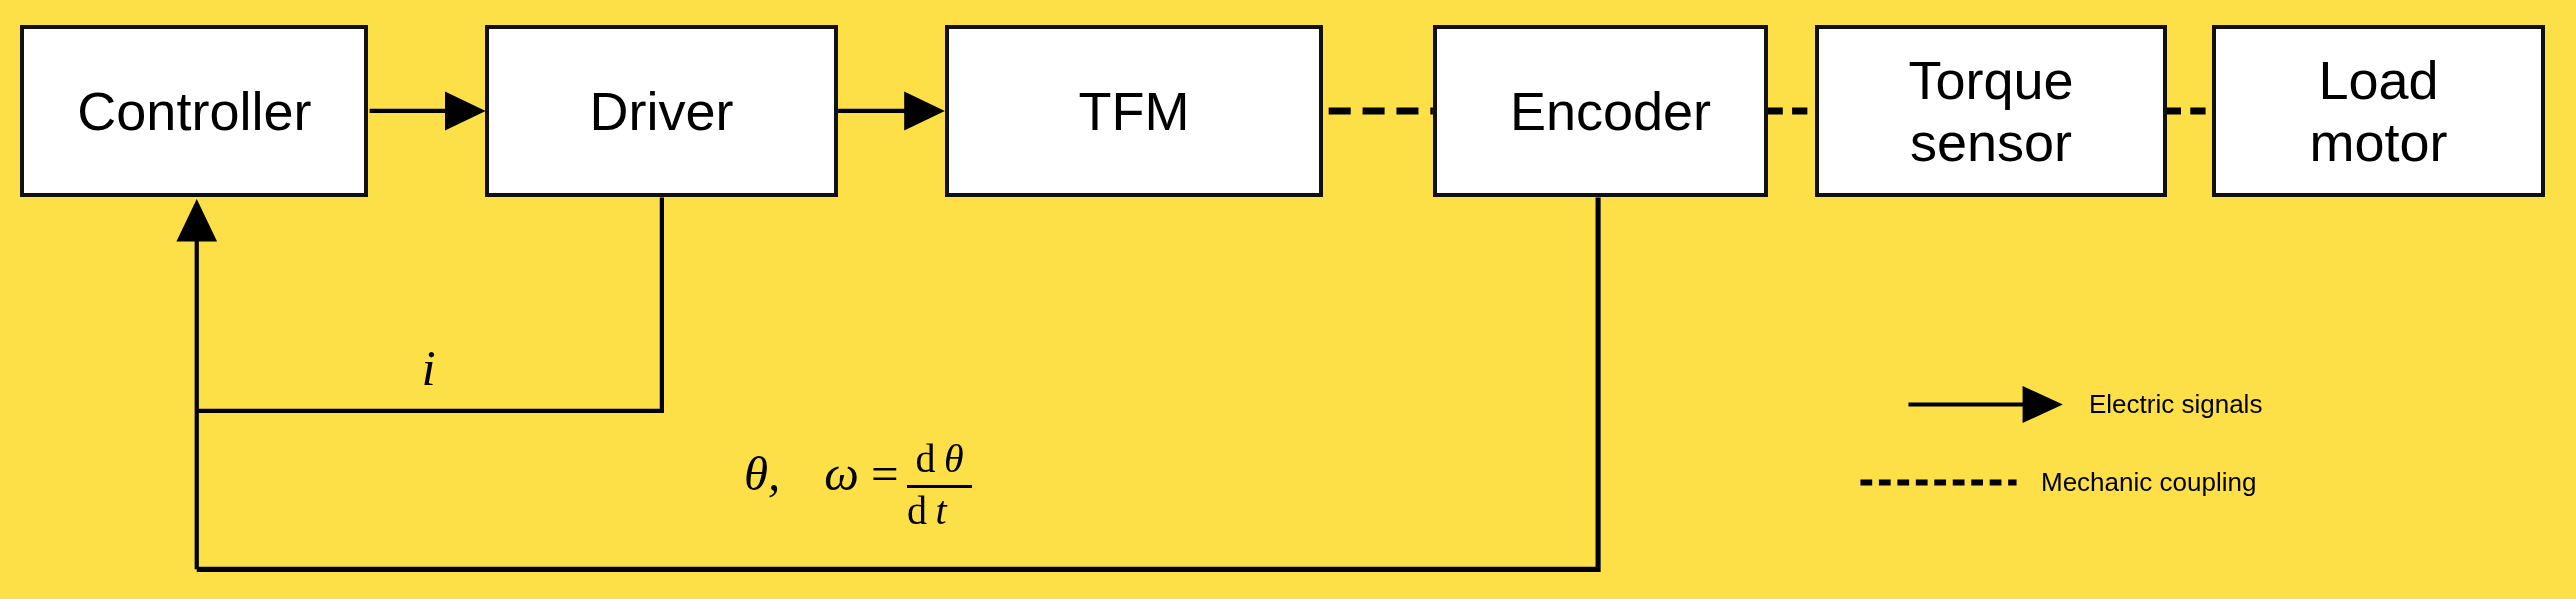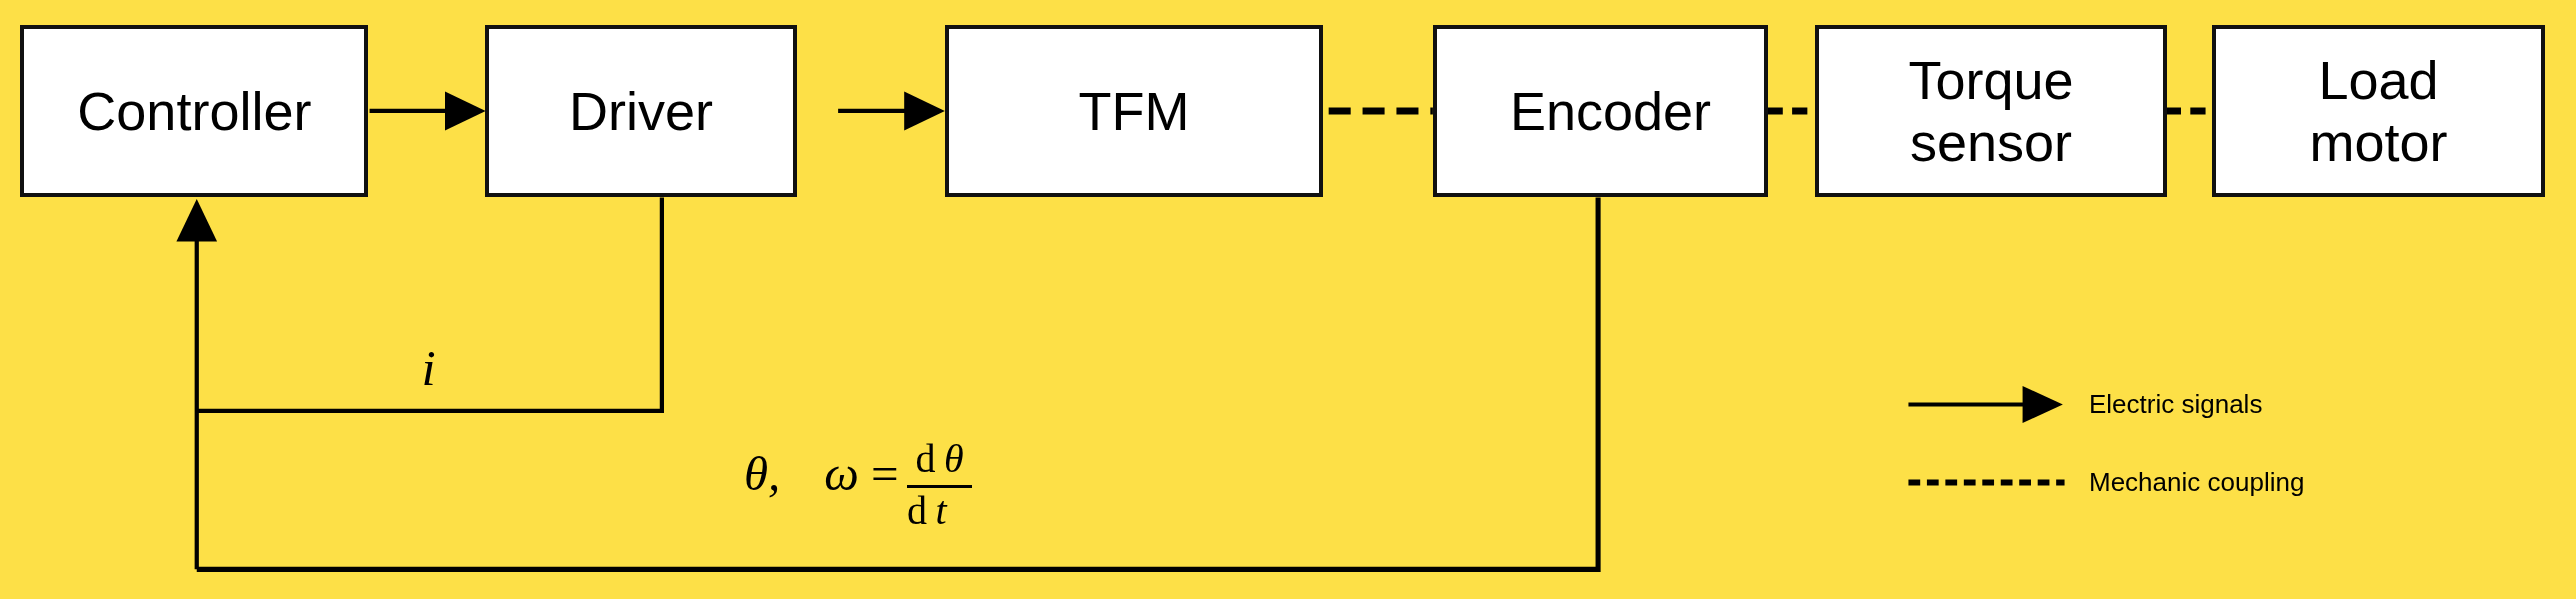--- a/index.html
+++ b/index.html
@@ -26,21 +26,21 @@
     background: #ffffff;
     display: flex;
     align-items: center;
     justify-content: center;
     text-align: center;
     font-size: 54px;
     line-height: 1.15;
     white-space: pre-line;
   }
   .b-controller { left: 20.4px;  width: 348px; }
-  .b-driver     { left: 485px; width: 312px; justify-content: center; }
+  .b-driver     { left: 485px; width: 353px; justify-content: center; }
   .b-tfm        { left: 945px; width: 378px; }
   .b-encoder    { left: 1433px; width: 335px; padding-left: 20px; }
   .b-torque     { left: 1815px; width: 352px; }
   .b-load       { left: 2212px; width: 333px; }
 
   .math {
     font-family: "Liberation Serif", "DejaVu Serif", serif;
     color: #000000;
   }
   .label-i {
@@ -84,21 +84,21 @@
     align-items: center;
     height: 47px;
   }
   .legend-row .sym { width: 161px; height: 47px; flex: 0 0 auto; }
   .legend-row .legend-label {
     margin-left: 22px;
     font-size: 26px;
     white-space: nowrap;
   }
   .lg-electric { left: 1906px; top: 381px; }
-  .lg-mechanic { left: 1906px; top: 459px; }
+  .lg-mechanic { left: 1858px; top: 459px; }
 </style>
 </head>
 <body>
 
 <div class="canvas">
 
   <svg class="wires" viewBox="0 0 3038 707">
 
     <line x1="435" y1="131" x2="526" y2="131" stroke="#000" stroke-width="5"></line>
     <polygon points="524,108 524,154 572,131" fill="#000"></polygon>

